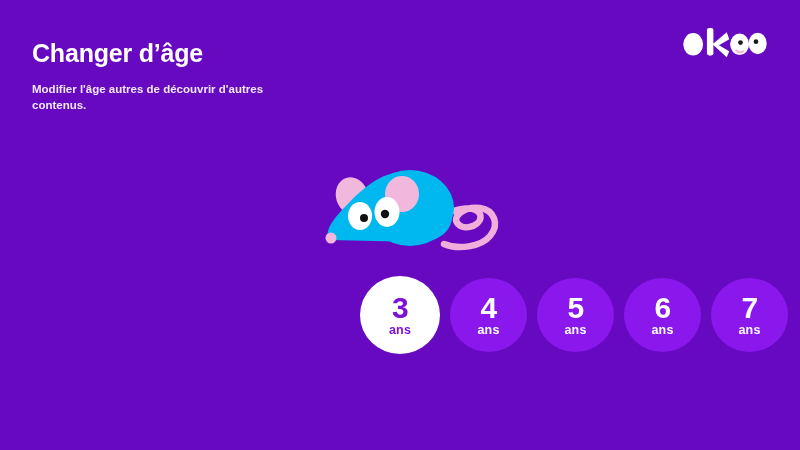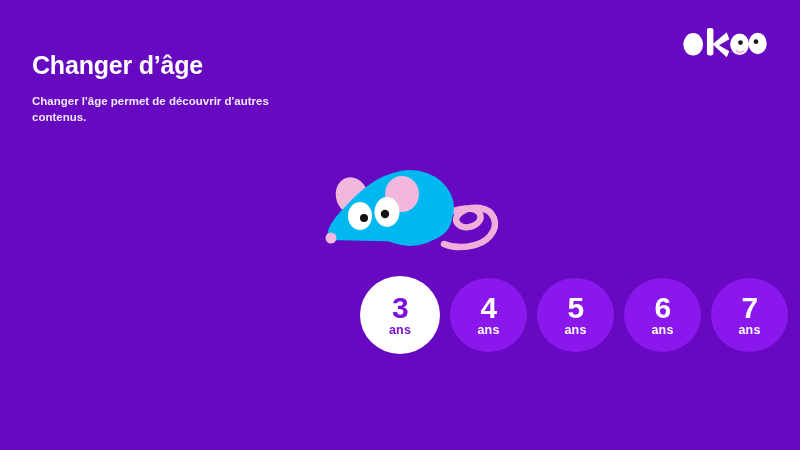--- a/index.html
+++ b/index.html
@@ -14,21 +14,21 @@
     background: #6609C0;
     overflow: hidden;
     font-family: "Liberation Sans", sans-serif;
     -webkit-font-smoothing: antialiased;
   }
 
   
   #text-block {
     position: absolute;
     left: 32px;
-    top: 52px;
+    top: 40px;
     width: 330px;
   }
   #page-title {
     font-size: 25px;
     font-weight: bold;
     color: #FFFFFF;
     letter-spacing: -0.2px;
     line-height: 1.1;
     margin: 0;
   }
@@ -107,21 +107,21 @@
     color: #7B10D8;
   }
 </style>
 </head>
 <body>
 
 <div id="screen">
 
   <div id="text-block">
     <h1 id="page-title">Changer d’âge</h1>
-    <p id="page-subtitle">Changer l'âge permet de découvrir d'autres contenus.</p>
+    <p id="page-subtitle">Modifier l'âge autres de découvrir d'autres contenus.</p>
   </div>
 
   <div id="brand-logo">
     <svg viewBox="0 0 200 78" width="86" height="34" aria-hidden="true">
 
       <ellipse cx="26" cy="42" rx="23" ry="26" fill="#FFFFFF"></ellipse>
 
       <g fill="#FFFFFF">
         <rect x="58" y="4" width="15" height="64" rx="5"></rect>
         <path d="M71 42 L104 14 L110 30 L86 44 L110 58 L104 72 Z"></path>

